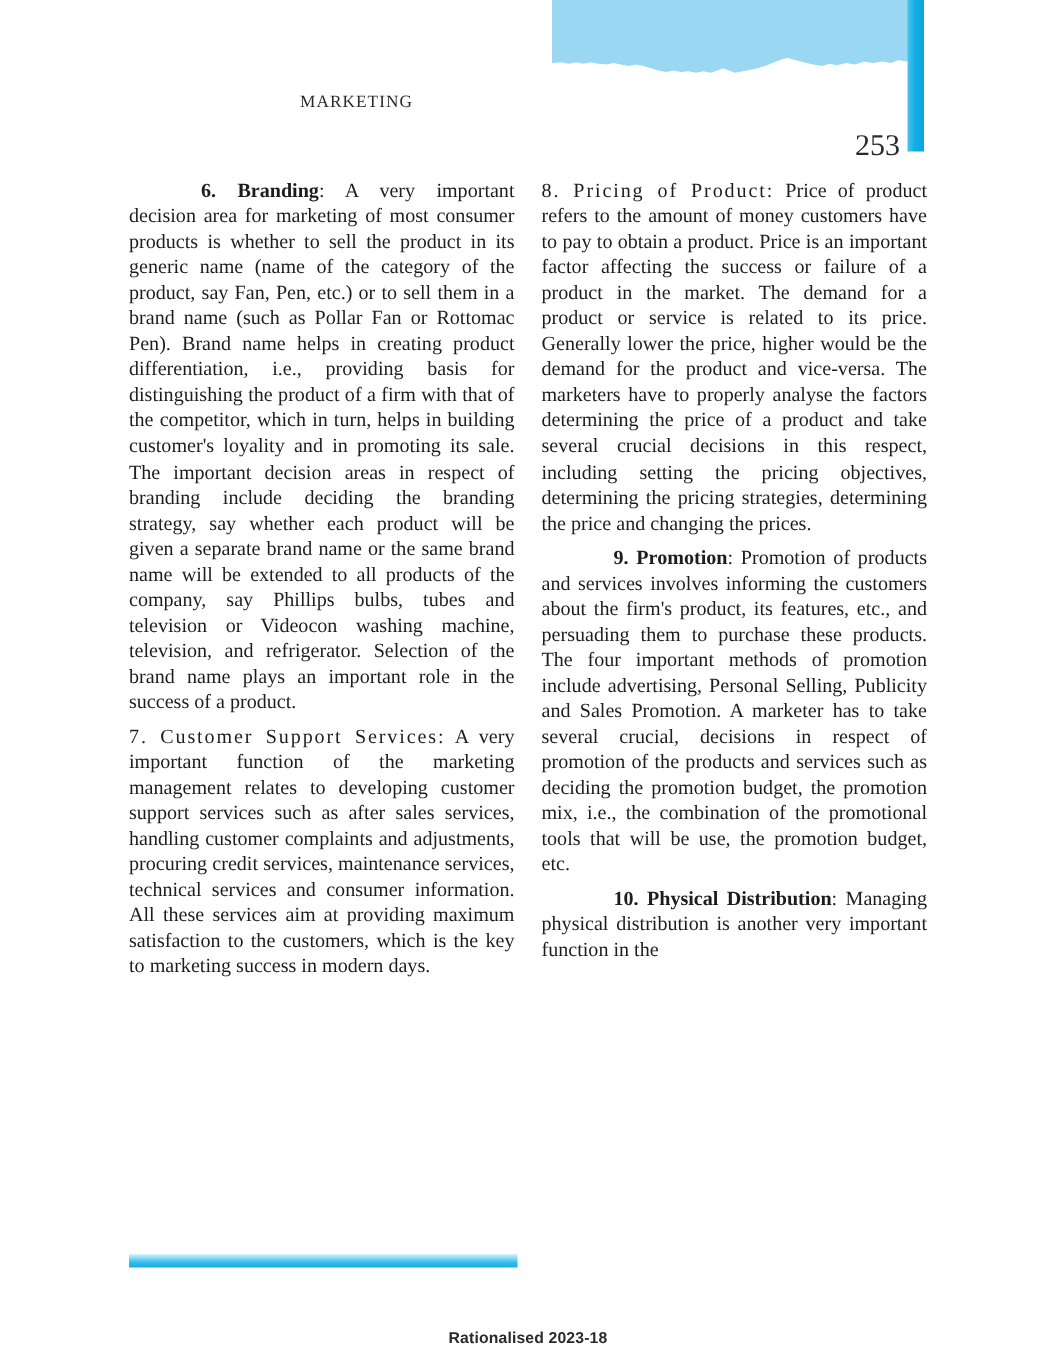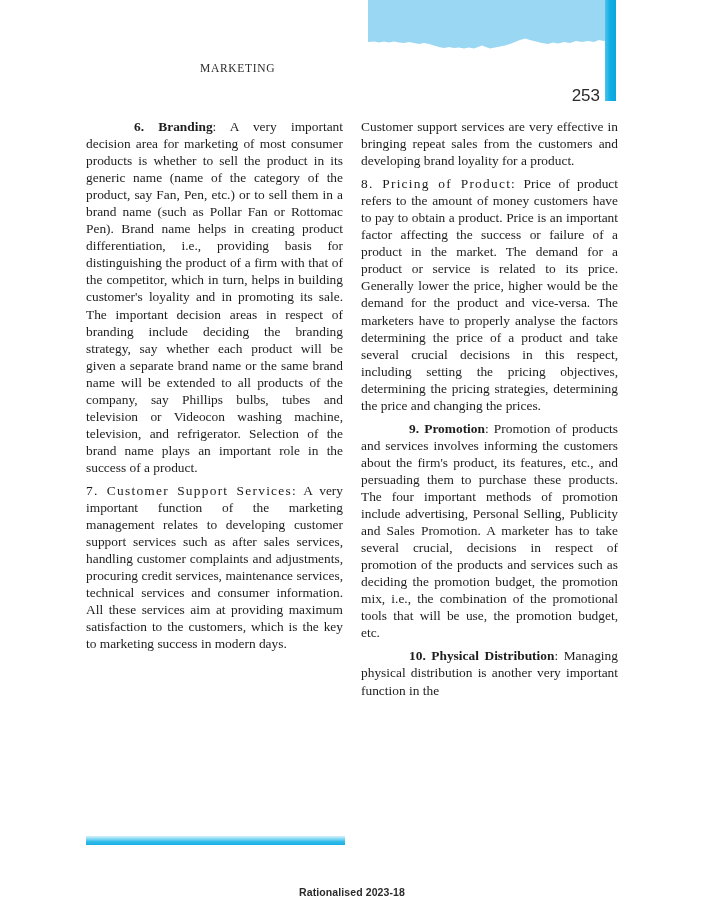--- a/index.html
+++ b/index.html
@@ -50,22 +50,22 @@
     font-size: 11.5px;
     letter-spacing: 0.7px;
     color: #2b2b2b;
   }
   #page-number {
     position: absolute;
     right: 104px;
     top: 86px;
     width: 400px;
     text-align: right;
-    font-family: Liberation Sans, sans-serif;
-    font-size: 17px;
+    font-family: Liberation Serif, serif;
+    font-size: 20px;
     color: #2b2b2b;
   }
 
   
   #columns {
     position: absolute;
     left: 86px;
     top: 118px;
     width: 532px;
     height: 700px;
@@ -140,21 +140,20 @@
 
 <div id="running-head">MARKETING</div>
 <div id="page-number">253</div>
 
 <div id="columns">
   <div class="column" id="left-column">
       <p class="para"><span class="lead">6. Branding</span><span>: A very important decision area for marketing of most consumer products is whether to sell the product in its generic name (name of the category of the product, say Fan, Pen, etc.) or to sell them in a brand name (such as Pollar Fan or Rottomac Pen). Brand name helps in creating product differentiation, i.e., providing basis for distinguishing the product of a firm with that of the competitor, which in turn, helps in building customer's loyality and in promoting its sale. The important decision areas in respect of branding include deciding the branding strategy, say whether each product will be given a separate brand name or the same brand name will be extended to all products of the company, say Phillips bulbs, tubes and television or Videocon washing machine, television, and refrigerator. Selection of the brand name plays an important role in the success of a product.</span></p>
       <p class="para"><span class="lead-wide">7. Customer Support Services:</span><span> A very important function of the marketing management relates to developing customer support services such as after sales services, handling customer complaints and adjustments, procuring credit services, maintenance services, technical services and consumer information. All these services aim at providing maximum satisfaction to the customers, which is the key to marketing success in modern days.</span></p>
     </div>
   <div class="column" id="right-column">
-      <p class="para"><span>Customer support services are very effective in bringing repeat sales from the customers and developing brand loyality for a product.</span></p>
       <p class="para"><span class="lead-wide">8. Pricing of Product:</span><span> Price of product refers to the amount of money customers have to pay to obtain a product. Price is an important factor affecting the success or failure of a product in the market. The demand for a product or service is related to its price. Generally lower the price, higher would be the demand for the product and vice-versa. The marketers have to properly analyse the factors determining the price of a product and take several crucial decisions in this respect, including setting the pricing objectives, determining the pricing strategies, determining the price and changing the prices.</span></p>
       <p class="para"><span class="lead">9. Promotion</span><span>: Promotion of products and services involves informing the customers about the firm's product, its features, etc., and persuading them to purchase these products. The four important methods of promotion include advertising, Personal Selling, Publicity and Sales Promotion. A marketer has to take several crucial, decisions in respect of promotion of the products and services such as deciding the promotion budget, the promotion mix, i.e., the combination of the promotional tools that will be use, the promotion budget, etc.</span></p>
       <p class="para"><span class="lead">10. Physical Distribution</span><span>: Managing physical distribution is another very important function in the</span></p>
     </div>
 </div>
 
 <div id="bottom-bar"></div>
 
 <div id="footer-note">Rationalised 2023-18</div>
 

